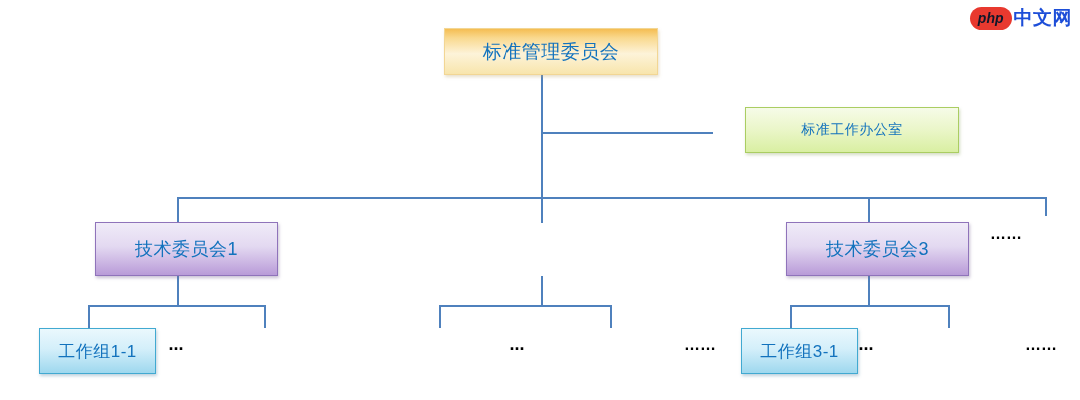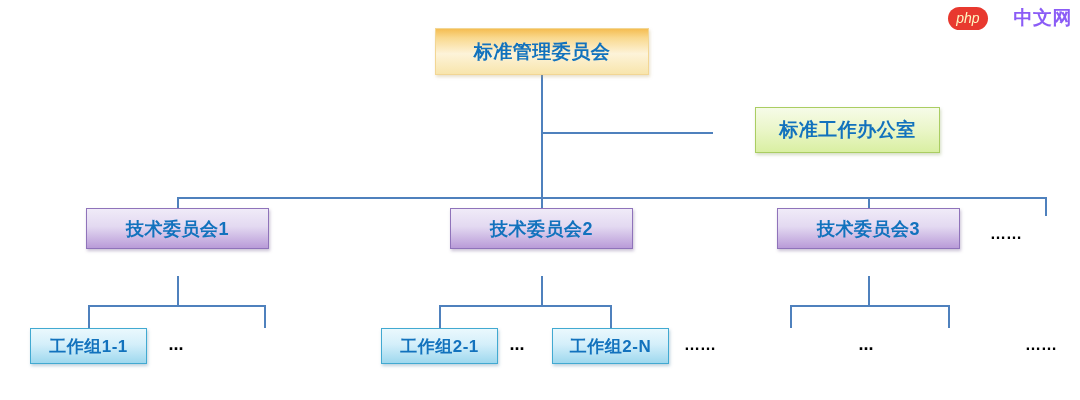--- a/index.html
+++ b/index.html
@@ -7,61 +7,61 @@
     position:relative; width:1080px; height:400px; background:#ffffff;
     font-family:"Liberation Sans","DejaVu Sans",sans-serif; overflow:hidden;
   }
   
   .hline, .vline { position:absolute; background:#4f81bd; }
   .hline { height:2px; }
   .vline { width:2px; }
   
   .node {
     position:absolute; display:flex; align-items:center; justify-content:center;
-    font-weight:bold; color:#1272bd; letter-spacing:0.5px; box-sizing:border-box;
+    font-weight:normal; color:#1272bd; letter-spacing:0.5px; box-sizing:border-box;
     white-space:nowrap;
+    margin-left:9px;
   }
   .root-box {
     left:435px; top:28px; width:214px; height:47px; font-size:19px;
     background:linear-gradient(180deg,#f5bd52 0%,#f9d98f 20%,#fdf3d9 55%,#f8e5ac 100%);
     border:1px solid #f2d694; box-shadow:1px 2px 3px rgba(190,165,110,0.35);
   }
   .office-box {
-    left:755px; top:107px; width:185px; height:46px; font-size:19px;
+    left:736px; top:107px; width:214px; height:46px; font-size:14px;
     background:linear-gradient(180deg,#f6fbe8 0%,#eaf6c8 50%,#d9efa2 100%);
     border:1px solid #aacd62; box-shadow:1px 2px 3px rgba(150,170,110,0.4);
   }
   .committee-box {
-    top:208px; width:183px; height:41px; font-size:18px;
+    top:222px; width:183px; height:54px; font-size:18px;
     background:linear-gradient(180deg,#f0ebf8 0%,#e3d9f1 45%,#b99bd8 100%);
     border:1px solid #8f73ba; box-shadow:1px 2px 3px rgba(120,100,150,0.4);
   }
   .workgroup-box {
-    top:328px; width:117px; height:36px; font-size:17px;
+    top:328px; width:117px; height:46px; font-size:17px;
     background:linear-gradient(180deg,#eaf8fd 0%,#d4effa 45%,#9ed8ee 100%);
     border:1px solid #41a9d1; box-shadow:1px 2px 3px rgba(90,140,170,0.4);
   }
   .dots {
     position:absolute; color:#000; font-weight:bold; text-align:center;
     font-size:17px; line-height:24px;
   }
   
   .logo {
     position:absolute; top:5px; right:8px; display:flex; align-items:center; gap:3px;
   }
   .logo-badge {
     display:inline-flex; align-items:center; justify-content:center;
-    background:#e8392f; color:#fef9c3; font-weight:normal; font-style:italic;
+    background:#e8392f; color:#0f172a; font-weight:bold; font-style:italic;
     font-size:14px; border-radius:11px; padding:2px 7px 3px 7px;
     box-shadow:0 0 0 1px #e8392f;
   }
   .logo-text {
-    color:#8b5cf6; font-weight:bold; font-size:19px; letter-spacing:0.5px;
+    color:#1d4ed8; font-weight:bold; font-size:19px; letter-spacing:0.5px;
     text-shadow:0.5px 0.5px 0 #ffffff inset;
-    margin-left:24px;
   }
 </style>
 </head>
 <body>
 
 <div class="canvas">
 
   <div class="vline" style="left:541px;top:75px;height:148px"></div>
   <div class="hline" style="left:541px;top:132px;width:172px"></div>
   <div class="hline" style="left:177px;top:197px;width:870px"></div>
@@ -82,32 +82,30 @@
   <div class="vline" style="left:868px;top:276px;height:31px"></div>
   <div class="hline" style="left:790px;top:305px;width:160px"></div>
   <div class="vline" style="left:790px;top:305px;height:23px"></div>
   <div class="vline" style="left:948px;top:305px;height:23px"></div>
 
   <div class="node root-box">标准管理委员会</div>
 
   <div class="node office-box">标准工作办公室</div>
 
   <div class="node committee-box" style="left:86px">技术委员会1</div>
-  <div class="node committee-box" style="left:450px">技术委员会2</div>
   <div class="node committee-box" style="left:777px">技术委员会3</div>
   <div class="dots" style="left:974px;top:222px;width:64px;font-size:16px">……</div>
 
   <div class="node workgroup-box" style="left:30px">工作组1-1</div>
   <div class="dots" style="left:156px;top:332px;width:40px;font-size:18px">...</div>
 
-  <div class="node workgroup-box" style="left:381px">工作组2-1</div>
   <div class="dots" style="left:497px;top:332px;width:40px;font-size:18px">...</div>
-  <div class="node workgroup-box" style="left:552px">工作组2-N</div>
   <div class="dots" style="left:672px;top:333px;width:56px;font-size:16px">……</div>
 
+  <div class="node workgroup-box" style="left:732px">工作组3-1</div>
   <div class="dots" style="left:846px;top:332px;width:40px;font-size:18px">...</div>
   <div class="dots" style="left:1010px;top:333px;width:62px;font-size:16px">……</div>
 
   <div class="logo">
     <span class="logo-badge">php</span>
     <span class="logo-text">中文网</span>
   </div>
 
 </div>
 

